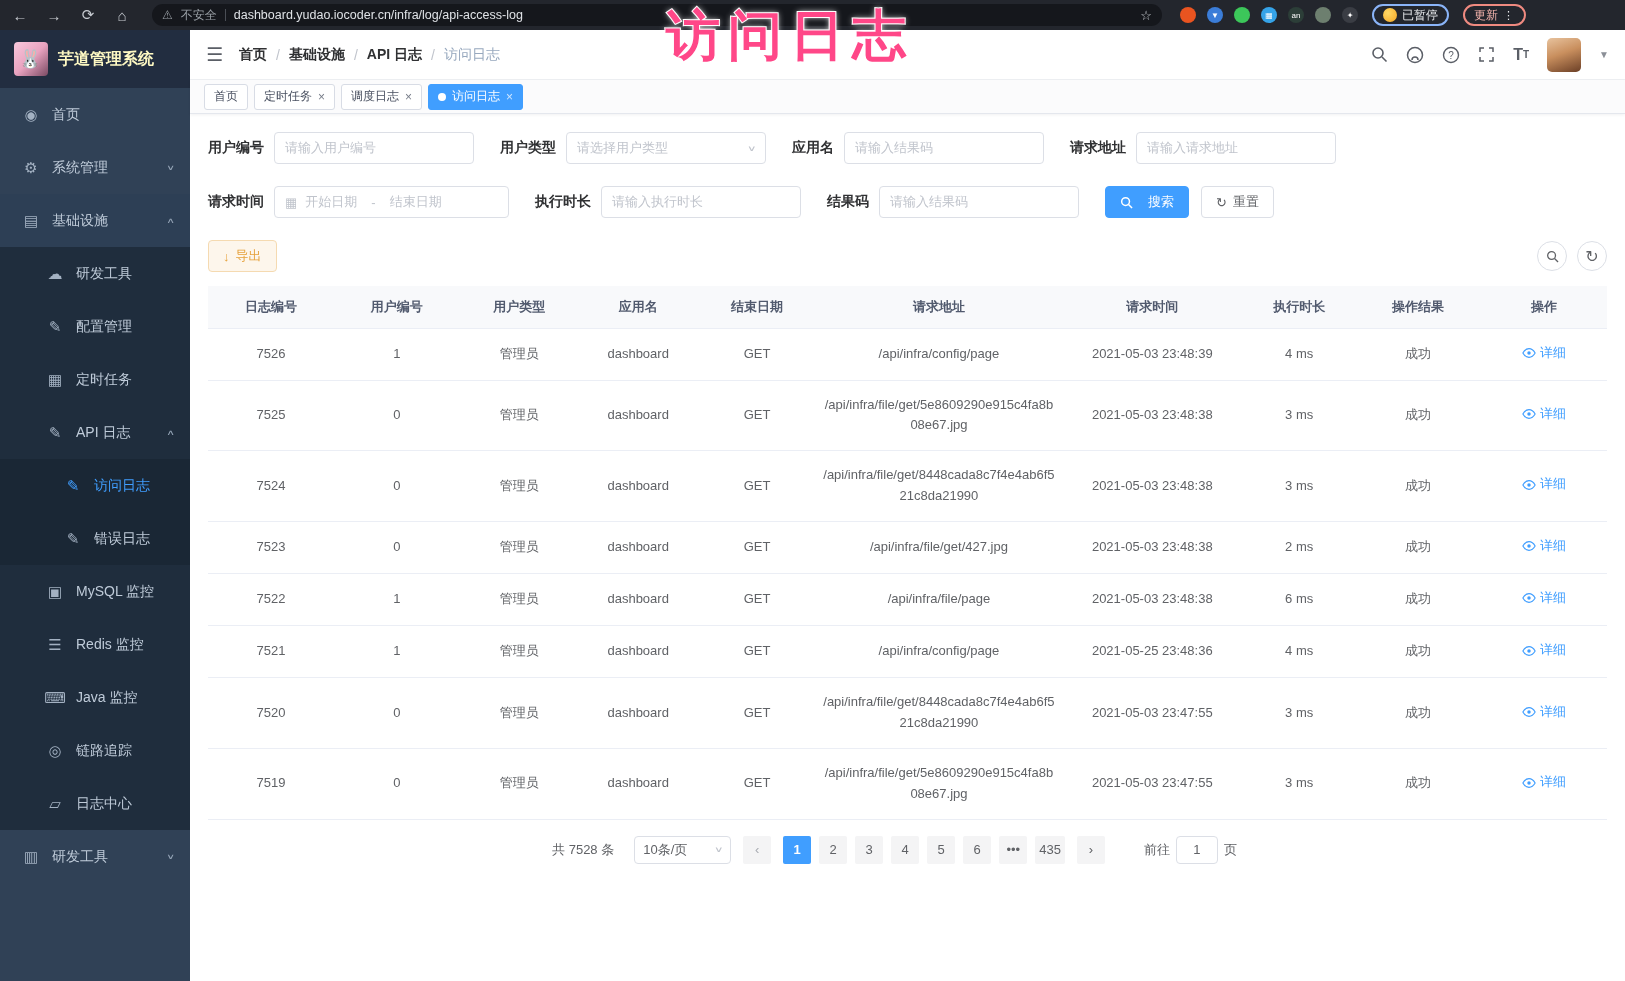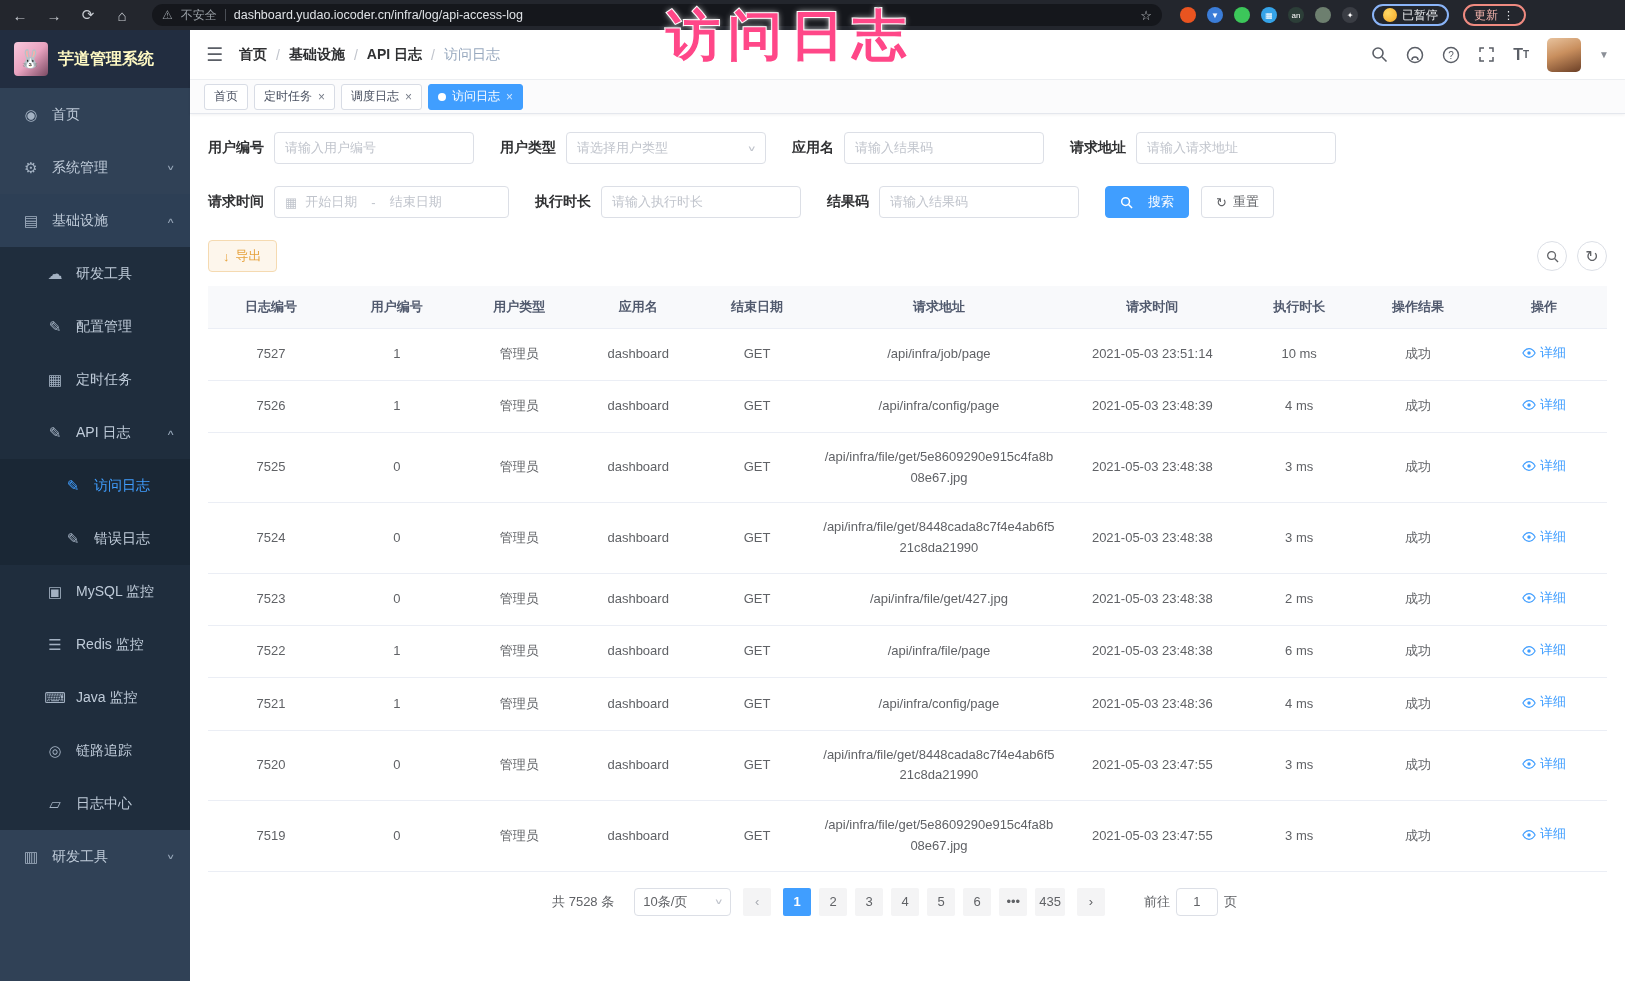--- a/index.html
+++ b/index.html
@@ -401,38 +401,20 @@
               <th>结束日期</th>
               <th>请求地址</th>
               <th>请求时间</th>
               <th>执行时长</th>
               <th>操作结果</th>
               <th>操作</th>
             </tr>
           </thead>
         <tbody>
             <tr>
-              <td>7527</td>
-              <td>1</td>
-              <td>管理员</td>
-              <td>dashboard</td>
-              <td>GET</td>
-              <td>/api/infra/job/page</td>
-              <td>2021-05-03 23:51:14</td>
-              <td>10 ms</td>
-              <td>成功</td>
-              <td><span class="link">
-                  <svg class="ic" width="14" height="12" viewBox="0 0 16 12" style="display:inline-block;vertical-align:-1px;">
-                    <path d="M1 6C3 2.5 5.5 1 8 1s5 1.5 7 5c-2 3.5-4.5 5-7 5S3 9.5 1 6z" fill="none" stroke="#409eff" stroke-width="1.3"></path>
-                    <circle cx="8" cy="6" r="2" fill="#409eff"></circle>
-                  </svg>
-                  <span>详细</span>
-                </span></td>
-            </tr>
-            <tr>
               <td>7526</td>
               <td>1</td>
               <td>管理员</td>
               <td>dashboard</td>
               <td>GET</td>
               <td>/api/infra/config/page</td>
               <td>2021-05-03 23:48:39</td>
               <td>4 ms</td>
               <td>成功</td>
               <td><span class="link">
@@ -515,21 +497,21 @@
                   <span>详细</span>
                 </span></td>
             </tr>
             <tr>
               <td>7521</td>
               <td>1</td>
               <td>管理员</td>
               <td>dashboard</td>
               <td>GET</td>
               <td>/api/infra/config/page</td>
-              <td>2021-05-03 23:48:36</td>
+              <td>2021-05-25 23:48:36</td>
               <td>4 ms</td>
               <td>成功</td>
               <td><span class="link">
                   <svg class="ic" width="14" height="12" viewBox="0 0 16 12" style="display:inline-block;vertical-align:-1px;">
                     <path d="M1 6C3 2.5 5.5 1 8 1s5 1.5 7 5c-2 3.5-4.5 5-7 5S3 9.5 1 6z" fill="none" stroke="#409eff" stroke-width="1.3"></path>
                     <circle cx="8" cy="6" r="2" fill="#409eff"></circle>
                   </svg>
                   <span>详细</span>
                 </span></td>
             </tr>

